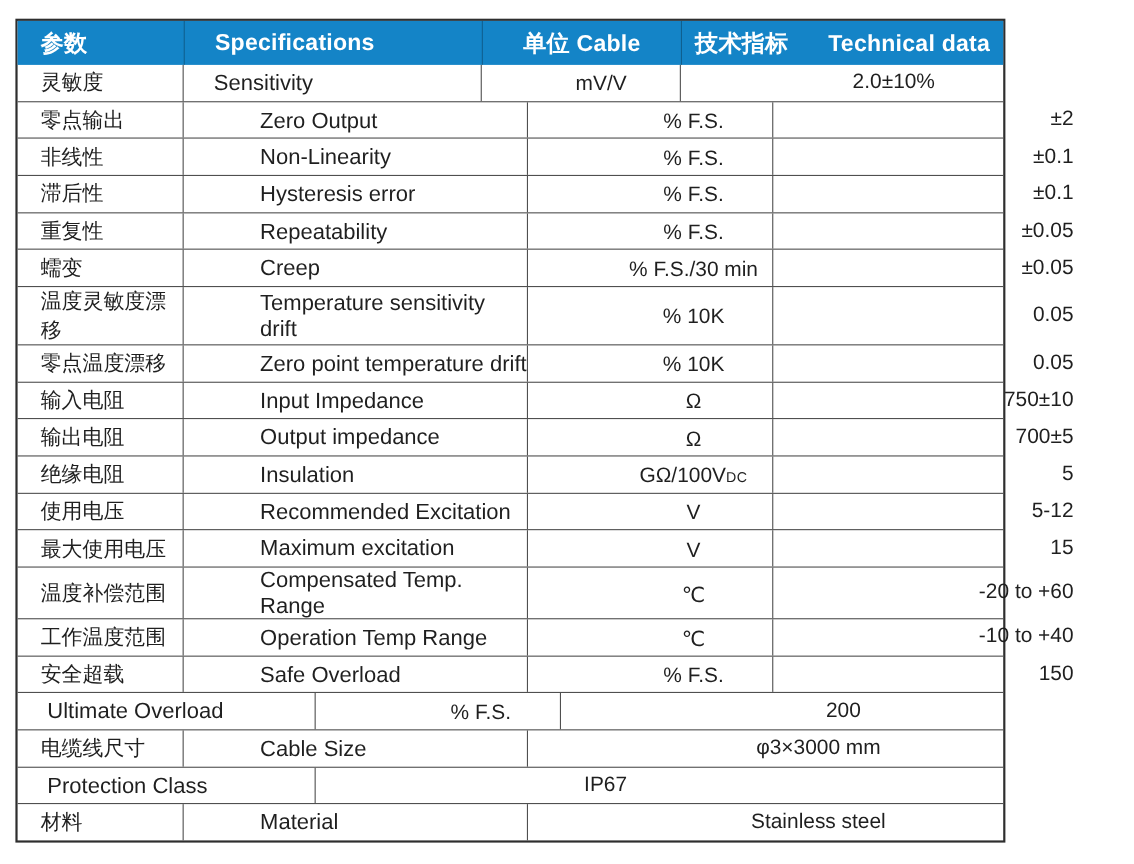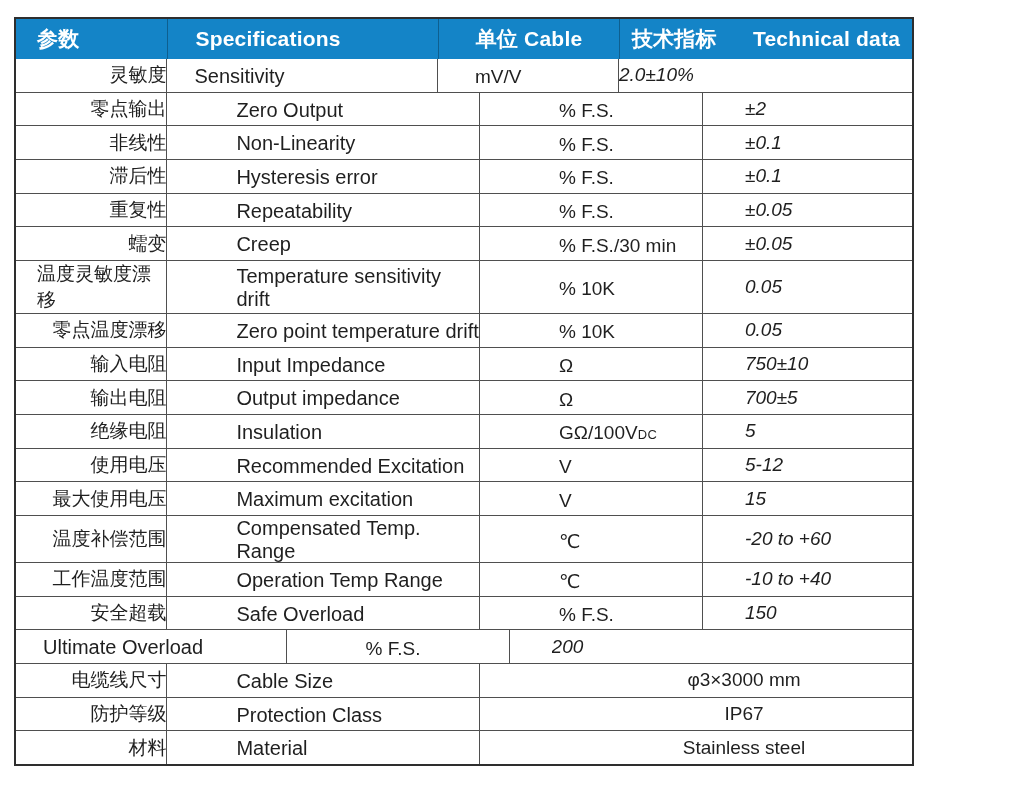--- a/index.html
+++ b/index.html
@@ -69,37 +69,36 @@
   .td {
     display: flex;
     align-items: center;
     box-sizing: border-box;
     overflow: hidden;
   }
   .td.col1 {
     padding-left: 21px;
     border-right: 1px solid var(--grid-line, #4f4f4f);
     font-size: 19px;
-    justify-content: flex-end;
   }
   .td.col2 {
     padding-left: 27px;
     border-right: 1px solid var(--grid-line, #4f4f4f);
     font-size: 20px;
   }
   .td.col2 span { transform: translateY(1px); }
   .td.col3 {
     padding-left: 37px;
     border-right: 1px solid var(--grid-line, #4f4f4f);
+    justify-content: center;
   }
   .td.col3 .unit-wrap { transform: translateY(2px); }
   .td.col4 {
-    justify-content: flex-start;
+    justify-content: flex-end;
     padding-right: 62px;
-    font-style: italic;
   }
   .td.colM {
     justify-content: center;
     padding-right: 30px;
   }
   .unit-suffix {
     font-size: 0.68em;
     letter-spacing: 0.5px;
     align-self: flex-end;
     transform: translateY(-3px);
@@ -383,23 +382,20 @@
     </div>
     <div class="td col2">
       <span>Cable Size</span>
     </div>
     <div class="td colM">
       <span>φ3×3000 mm</span>
     </div>
   </div>
 
   <div class="row">
-    <div class="td col1">
-      <span>防护等级</span>
-    </div>
     <div class="td col2">
       <span>Protection Class</span>
     </div>
     <div class="td colM">
       <span>IP67</span>
     </div>
   </div>
 
   <div class="row">
     <div class="td col1">

